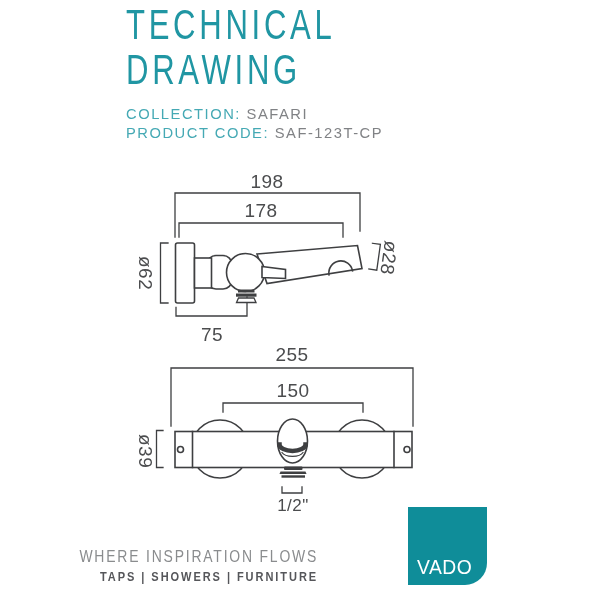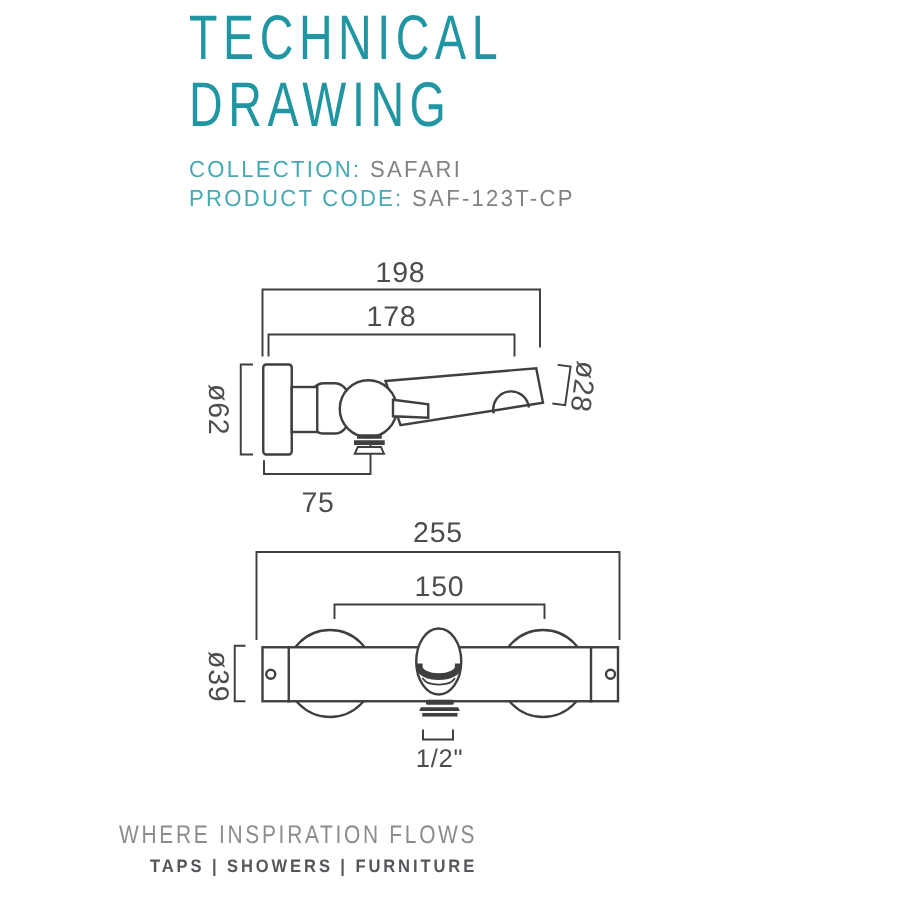--- a/index.html
+++ b/index.html
@@ -141,14 +141,17 @@
         <text class="dimtext" x="292" y="361" text-anchor="middle">255</text>
         <text class="dimtext" x="293" y="397" text-anchor="middle">150</text>
         <text class="dimtext" transform="translate(139,434) rotate(90)">ø39</text>
         <text class="dimtext small" x="293" y="511" text-anchor="middle">1/2"</text>
       </g>
     </g>
   </svg>
 
   <div class="tagline">WHERE INSPIRATION FLOWS</div>
   <div class="categories">TAPS | SHOWERS | FURNITURE</div>
+  <div class="logo-box">
+    <span class="logo-text">VADO</span>
+  </div>
 
 </div>
 
 </body></html>

